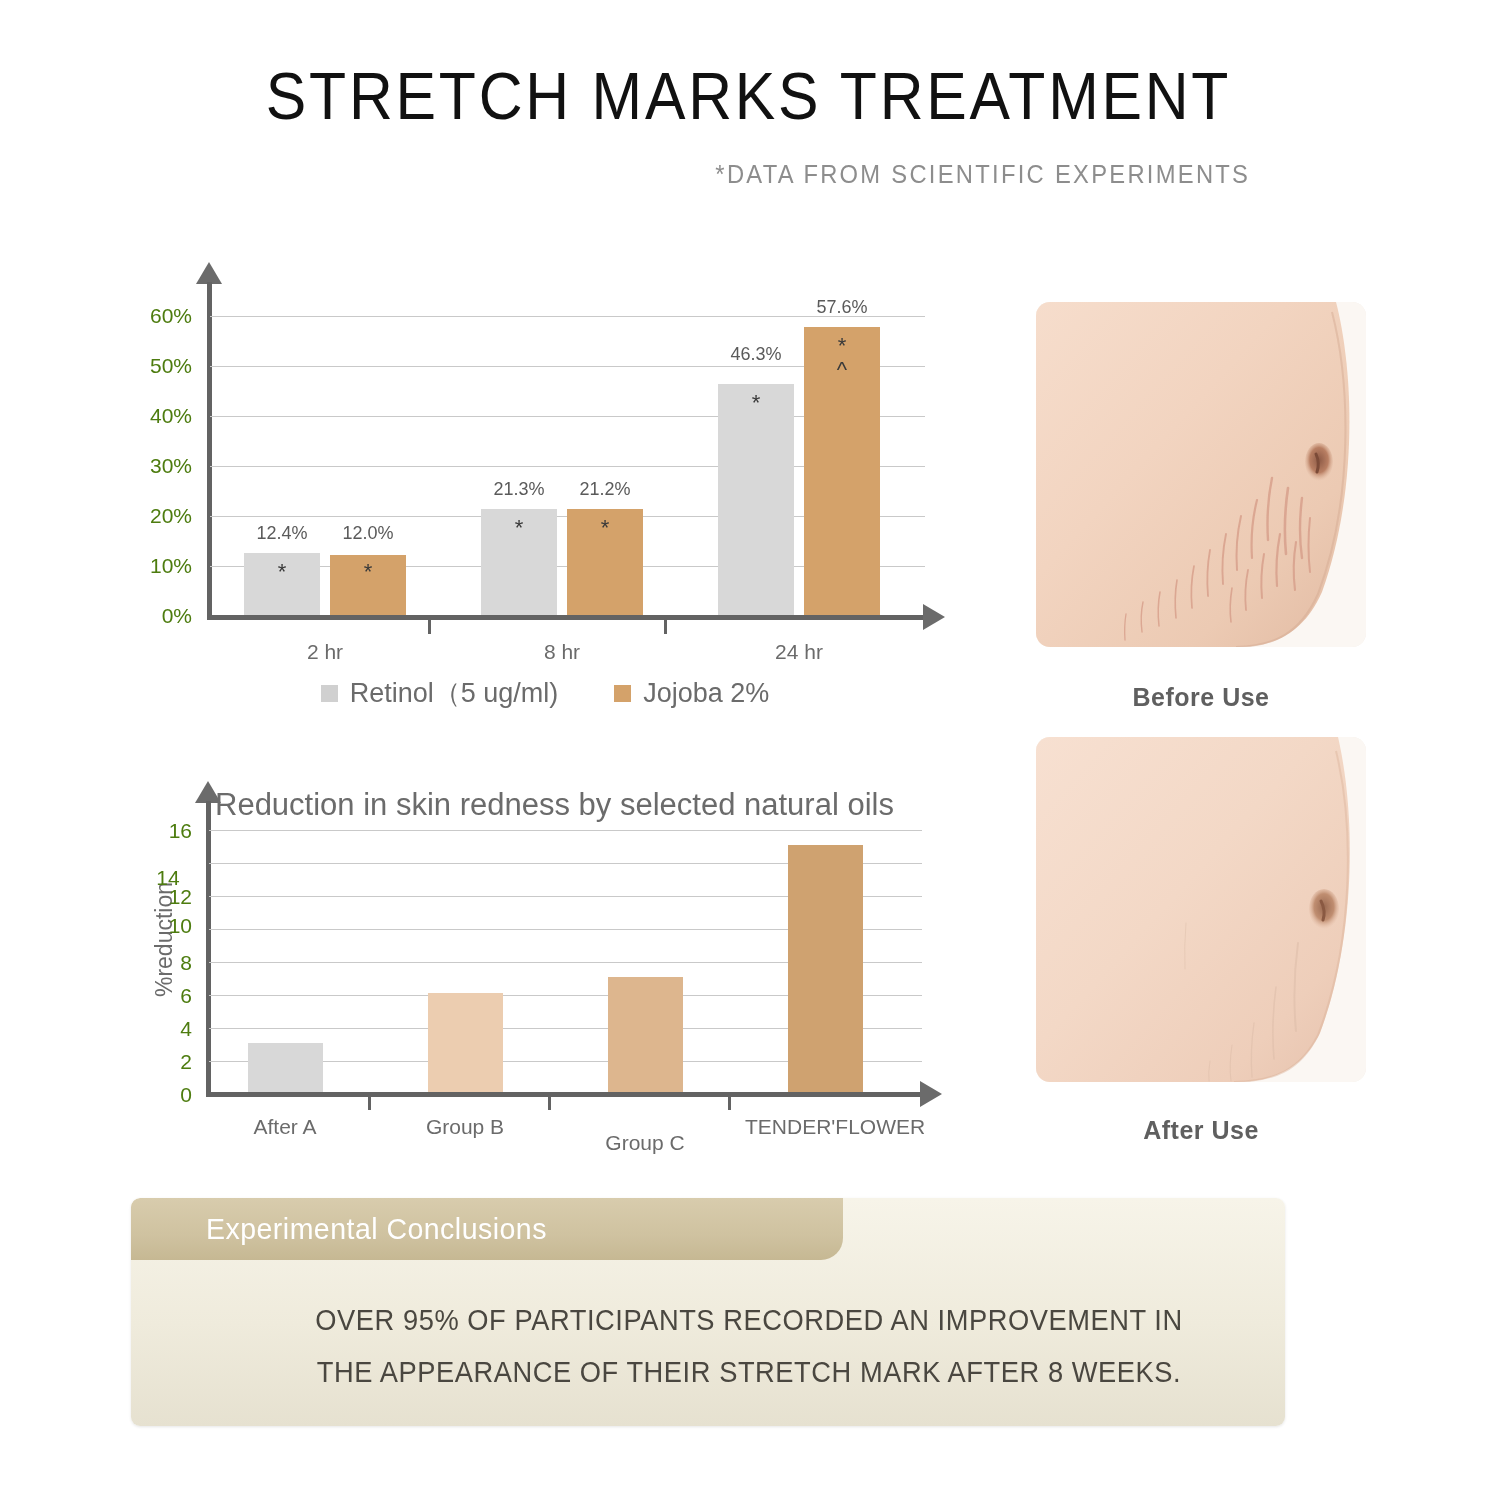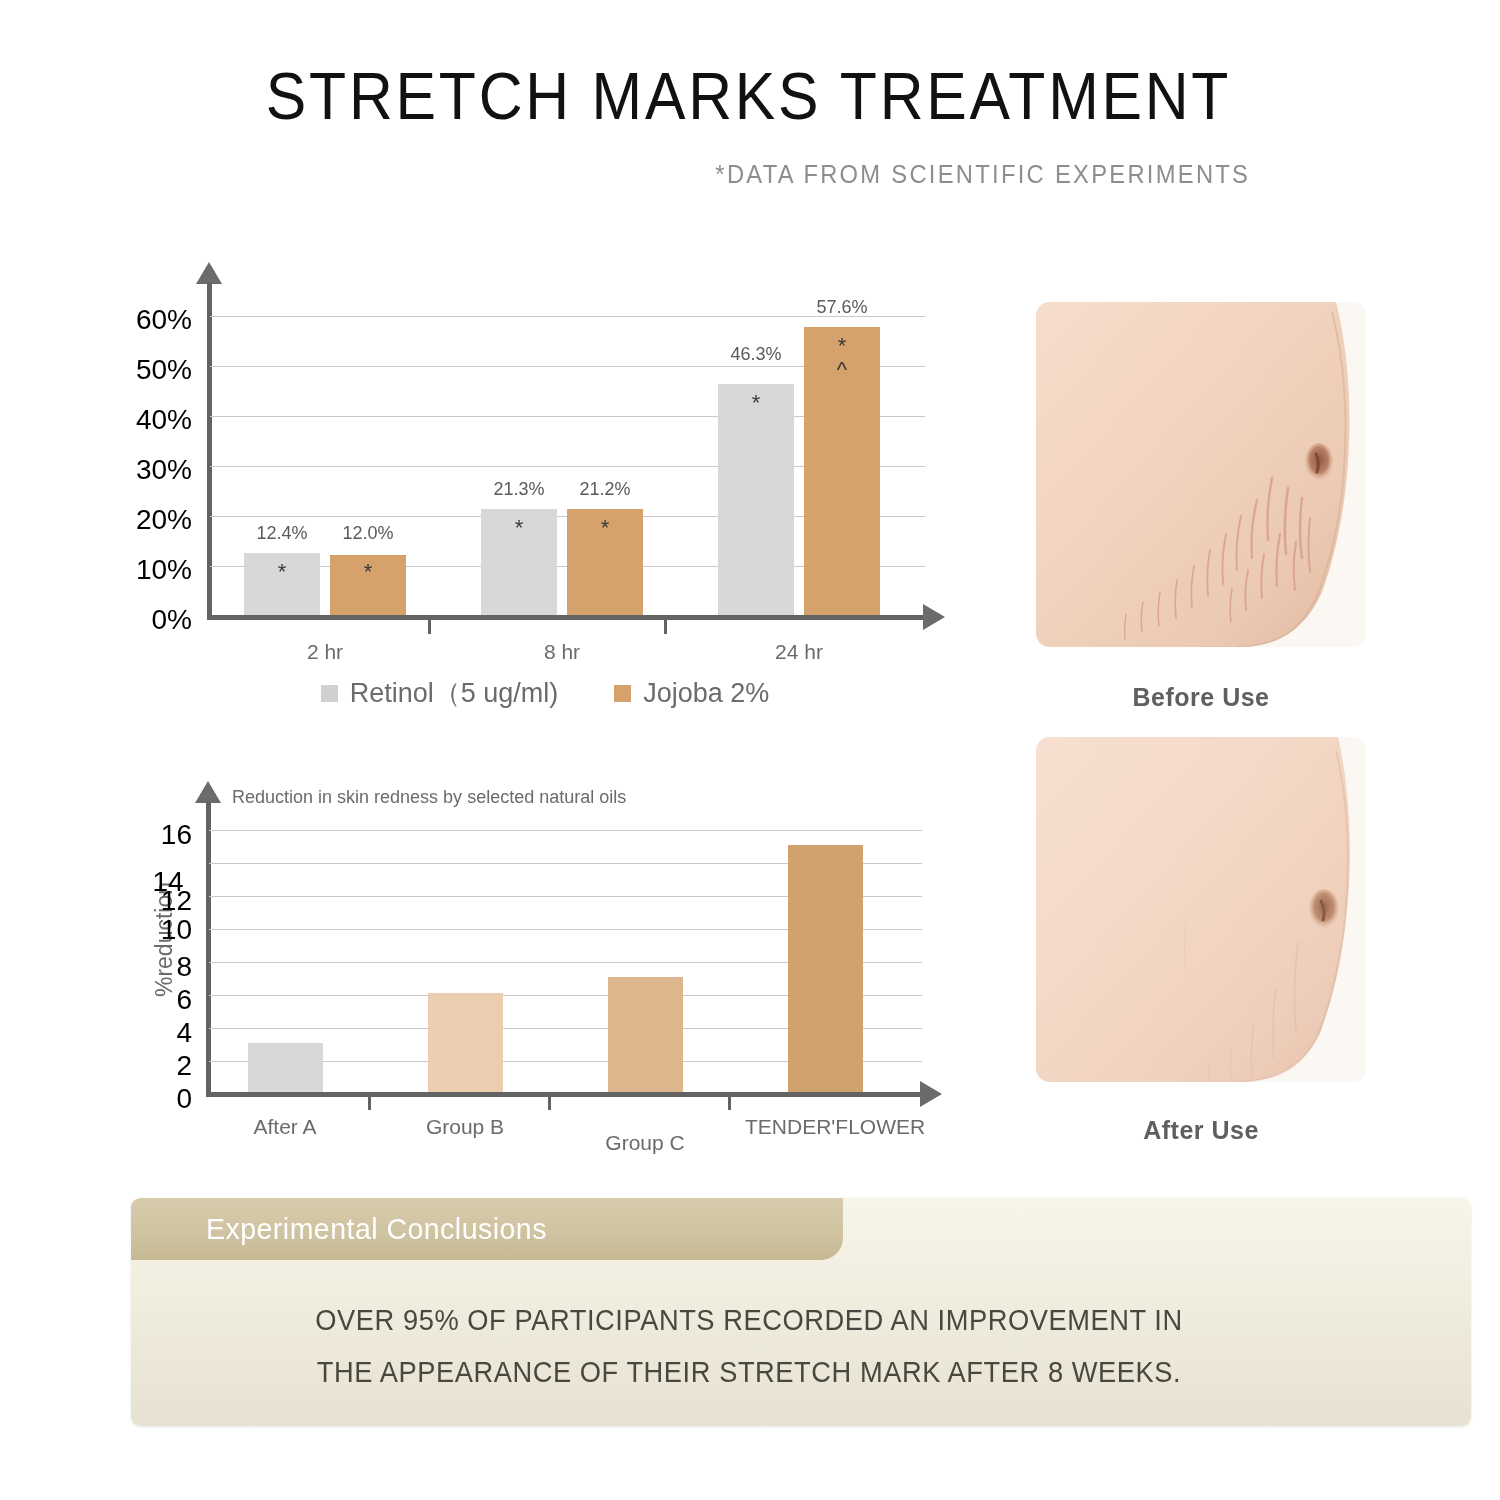--- a/index.html
+++ b/index.html
@@ -63,22 +63,22 @@
     border-bottom: 13px solid transparent;
     border-left: 22px solid #6b6b6b;
   }
   .gridline {
     position: absolute;
     height: 1px;
     background: #c9c9c9;
   }
   .ytick {
     position: absolute;
-    font-size: 28px;
-    color: #000000;
+    font-size: 21px;
+    color: #4d7c0f;
     text-align: right;
     white-space: nowrap;
   }
   .xtickmark {
     position: absolute;
     width: 3px;
     background: #636363;
   }
   .xlabel {
     position: absolute;
@@ -114,22 +114,22 @@
     justify-content: center;
     align-items: center;
     gap: 56px;
   }
   .legend-item { display: flex; align-items: center; gap: 12px; }
   .legend-swatch { width: 17px; height: 17px; display: inline-block; }
   .legend-label { font-size: 27px; color: #6b6b6b; white-space: nowrap; }
 
   #chart2-title {
     position: absolute;
-    left: 232px; top: 787px;
-    font-size: 18px;
+    left: 215px; top: 787px;
+    font-size: 31px;
     color: #6b6b6b;
     white-space: nowrap;
   }
   #chart2-ylabel {
     position: absolute;
     left: -36px; top: 148px;
     width: 160px;
     transform: rotate(-90deg);
     transform-origin: center center;
     font-size: 23px;
@@ -159,21 +159,21 @@
     letter-spacing: 0.5px;
   }
   #caption-before { left: 1036px; top: 683px; text-align: center; }
   #caption-after  { left: 1036px; top: 1116px; }
   .belly-svg { display: block; width: 330px; height: 345px; }
 
   
   #conclusions {
     position: absolute;
     left: 131px; top: 1198px;
-    width: 1340px; height: 228px;
+    width: 1154px; height: 228px;
     border-radius: 9px;
     overflow: hidden;
     background: linear-gradient(180deg, #f7f4e9 0%, #efebdc 55%, #e6e1d0 100%);
     box-shadow: 0 1px 3px rgba(0,0,0,0.10);
   }
   #conclusions-header {
     position: absolute;
     left: 0; top: 0;
     width: 712px; height: 62px;
     border-top-left-radius: 9px;

